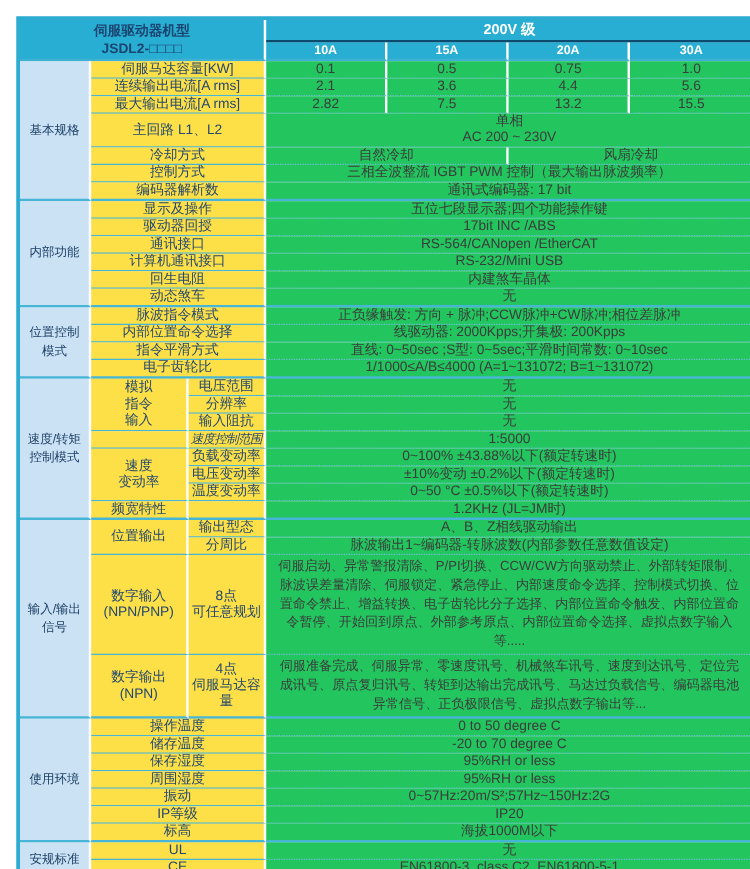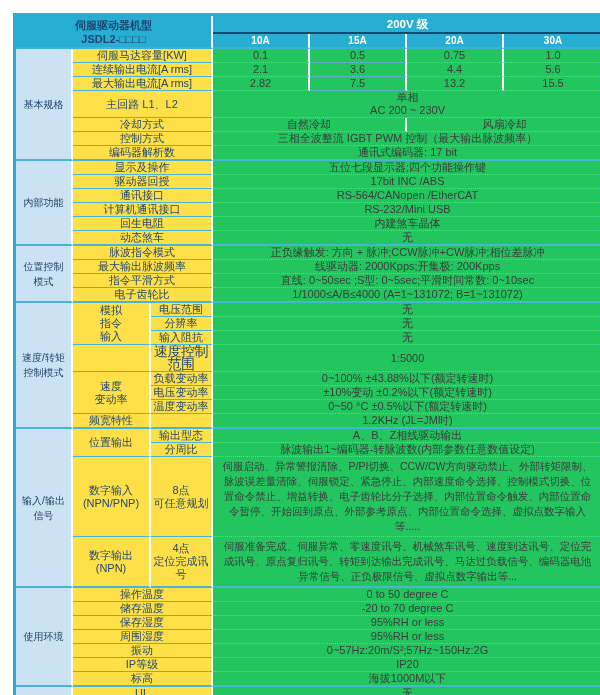--- a/index.html
+++ b/index.html
@@ -14,21 +14,21 @@
   .h  { background:#29AED3; }
   .hm { color:#1A4571; font-weight:bold; white-space:pre-line; border-bottom:2px solid #3FB2D4; font-size:11px; line-height:14px;}
   .hv { color:#fff; font-weight:bold; font-size:11.5px; border-bottom:2px solid #0c4a6e; }
   .hc { color:#fff; font-weight:bold; font-size:10px; border-bottom:2px solid #3FB2D4; }
   tr.h1 { height:18px; } tr.h2 { height:14px; }
   
   .g  { background:#CBE1F4; color:#1D4066; font-size:10px; line-height:15px; white-space:pre-line; border-bottom:2px solid #47B5D6; }
   .l, .l2, .l3 { background:#fde047; color:#24486F;text-align:center; }
   .l2 { white-space:pre-line; }
   .l3 { white-space:pre-line; }
-  .sm { font-size:14px; letter-spacing:-0.5px; padding:0; }
+  .sm { font-size:10px; letter-spacing:-0.5px; padding:0;font-style:italic; }
   
   .v { background:#22c55e; color:#3C3C3C; border-bottom:1px dotted #6FBEDB; }
   .pre { white-space:pre-line; }
   .blk { font-size:10.5px; line-height:15px; padding:2px 8px; }
   
   tr.std { height:13.5px; }
   tr.dbl { height:25px; }
   tr.din { height:64px; }
   tr.dout { height:50px; }
   
@@ -129,21 +129,21 @@
   <td class="v se" colspan="4">无</td>
 </tr>
 
 <tr class="std">
   <td class="g" rowspan="4">位置控制
 模式</td>
   <td class="l" colspan="2">脉波指令模式</td>
   <td class="v" colspan="4">正负缘触发: 方向 + 脉冲;CCW脉冲+CW脉冲;相位差脉冲</td>
 </tr>
 <tr class="std">
-  <td class="l" colspan="2">最大输出脉波频率</td>
+  <td class="l" colspan="2">内部位置命令选择</td>
   <td class="v" colspan="4">线驱动器: 2000Kpps;开集极: 200Kpps</td>
 </tr>
 <tr class="std">
   <td class="l" colspan="2">指令平滑方式</td>
   <td class="v" colspan="4">直线: 0~50sec ;S型: 0~5sec;平滑时间常数: 0~10sec</td>
 </tr>
 <tr class="std">
   <td class="l se" colspan="2">电子齿轮比</td>
   <td class="v se" colspan="4">1/1000≤A/B≤4000  (A=1~131072; B=1~131072)</td>
 </tr>
@@ -205,21 +205,21 @@
   <td class="l2">数字输入
 (NPN/PNP)</td>
   <td class="l3">8点
 可任意规划</td>
   <td class="v blk" colspan="4">伺服启动、异常警报清除、P/PI切换、CCW/CW方向驱动禁止、外部转矩限制、脉波误差量清除、伺服锁定、紧急停止、内部速度命令选择、控制模式切换、位置命令禁止、增益转换、电子齿轮比分子选择、内部位置命令触发、内部位置命令暂停、开始回到原点、外部参考原点、内部位置命令选择、虚拟点数字输入等.....</td>
 </tr>
 <tr class="dout">
   <td class="l2 se">数字输出
 (NPN)</td>
   <td class="l3 se">4点
-定位完成讯号</td>
+伺服马达容量</td>
   <td class="v blk se" colspan="4">伺服准备完成、伺服异常、零速度讯号、机械煞车讯号、速度到达讯号、定位完成讯号、原点复归讯号、转矩到达输出完成讯号、马达过负载信号、编码器电池异常信号、正负极限信号、虚拟点数字输出等...</td>
 </tr>
 
 <tr class="std">
   <td class="g" rowspan="7">使用环境</td>
   <td class="l" colspan="2">操作温度</td>
   <td class="v" colspan="4">0 to 50 degree C</td>
 </tr>
 <tr class="std">
   <td class="l" colspan="2">储存温度</td>

